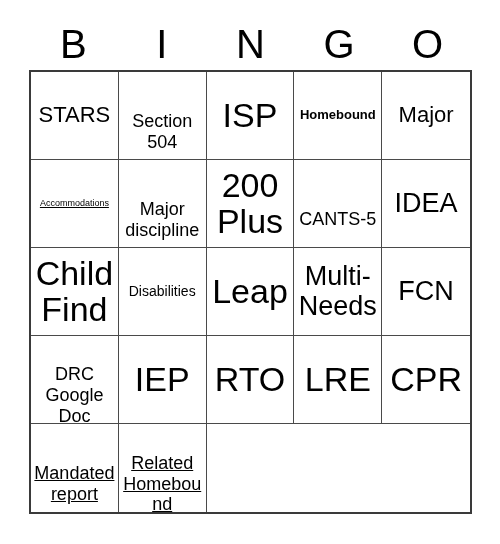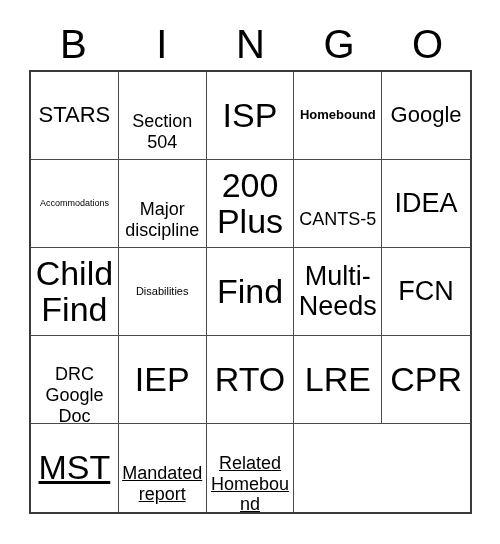--- a/index.html
+++ b/index.html
@@ -80,23 +80,23 @@
   .cell-text {
     display: block;
     width: 100%;
     line-height: 1.06;
     word-wrap: break-word;
     overflow-wrap: break-word;
     hyphens: none;
   }
 
   
-  .fs-xxs .cell-text { font-size: 9px;  line-height: 1.15; }
+  .fs-xxs .cell-text { font-size: 9px;  line-height: 1.15; text-decoration: underline; }
   .fs-xs  .cell-text { font-size: 13px; line-height: 1.15; font-weight: bold; }
-  .fs-sm  .cell-text { font-size: 11px; line-height: 1.2; }
+  .fs-sm  .cell-text { font-size: 14px; line-height: 1.2; }
   .fs-md  .cell-text { font-size: 18px; line-height: 1.15; margin-top: 32px; }
   .fs-lg  .cell-text { font-size: 22px; line-height: 1.12; }
   .fs-xl  .cell-text { font-size: 27px; line-height: 1.1; }
   .fs-xxl .cell-text { font-size: 34px; line-height: 1.05; }
 </style>
 </head>
 <body>
 
 <div id="bingo-card">
 
@@ -117,21 +117,21 @@
         <span class="cell-text">Section 504</span>
       </div>
     <div class="cell fs-xxl">
         <span class="cell-text">ISP</span>
       </div>
     <div class="cell fs-xs">
         <span class="cell-text">Homebound</span>
       </div>
 
     <div class="cell fs-lg">
-        <span class="cell-text">Google</span>
+        <span class="cell-text">Major</span>
       </div>
     <div class="cell fs-xxs">
         <span class="cell-text">Accommodations</span>
       </div>
     <div class="cell fs-md">
         <span class="cell-text">Major discipline</span>
       </div>
     <div class="cell fs-xxl">
         <span class="cell-text">200 Plus</span>
       </div>
@@ -142,21 +142,21 @@
     <div class="cell fs-xl">
         <span class="cell-text">IDEA</span>
       </div>
     <div class="cell fs-xxl">
         <span class="cell-text">Child Find</span>
       </div>
     <div class="cell fs-sm">
         <span class="cell-text">Disabilities</span>
       </div>
     <div class="cell fs-xxl">
-        <span class="cell-text">Find</span>
+        <span class="cell-text">Leap</span>
       </div>
     <div class="cell fs-xl">
         <span class="cell-text">Multi-Needs</span>
       </div>
 
     <div class="cell fs-xl">
         <span class="cell-text">FCN</span>
       </div>
     <div class="cell fs-md">
         <span class="cell-text">DRC Google Doc</span>
@@ -167,23 +167,20 @@
     <div class="cell fs-xxl">
         <span class="cell-text">RTO</span>
       </div>
 
     <div class="cell fs-xxl">
         <span class="cell-text">LRE</span>
       </div>
     <div class="cell fs-xxl">
         <span class="cell-text">CPR</span>
       </div>
-    <div class="cell fs-xxl">
-        <span class="cell-text">MST</span>
-      </div>
     <div class="cell fs-md">
         <span class="cell-text">Mandated report</span>
       </div>
     <div class="cell fs-md">
         <span class="cell-text">Related Homebound</span>
       </div>
   </div>
 
 </div>
 

